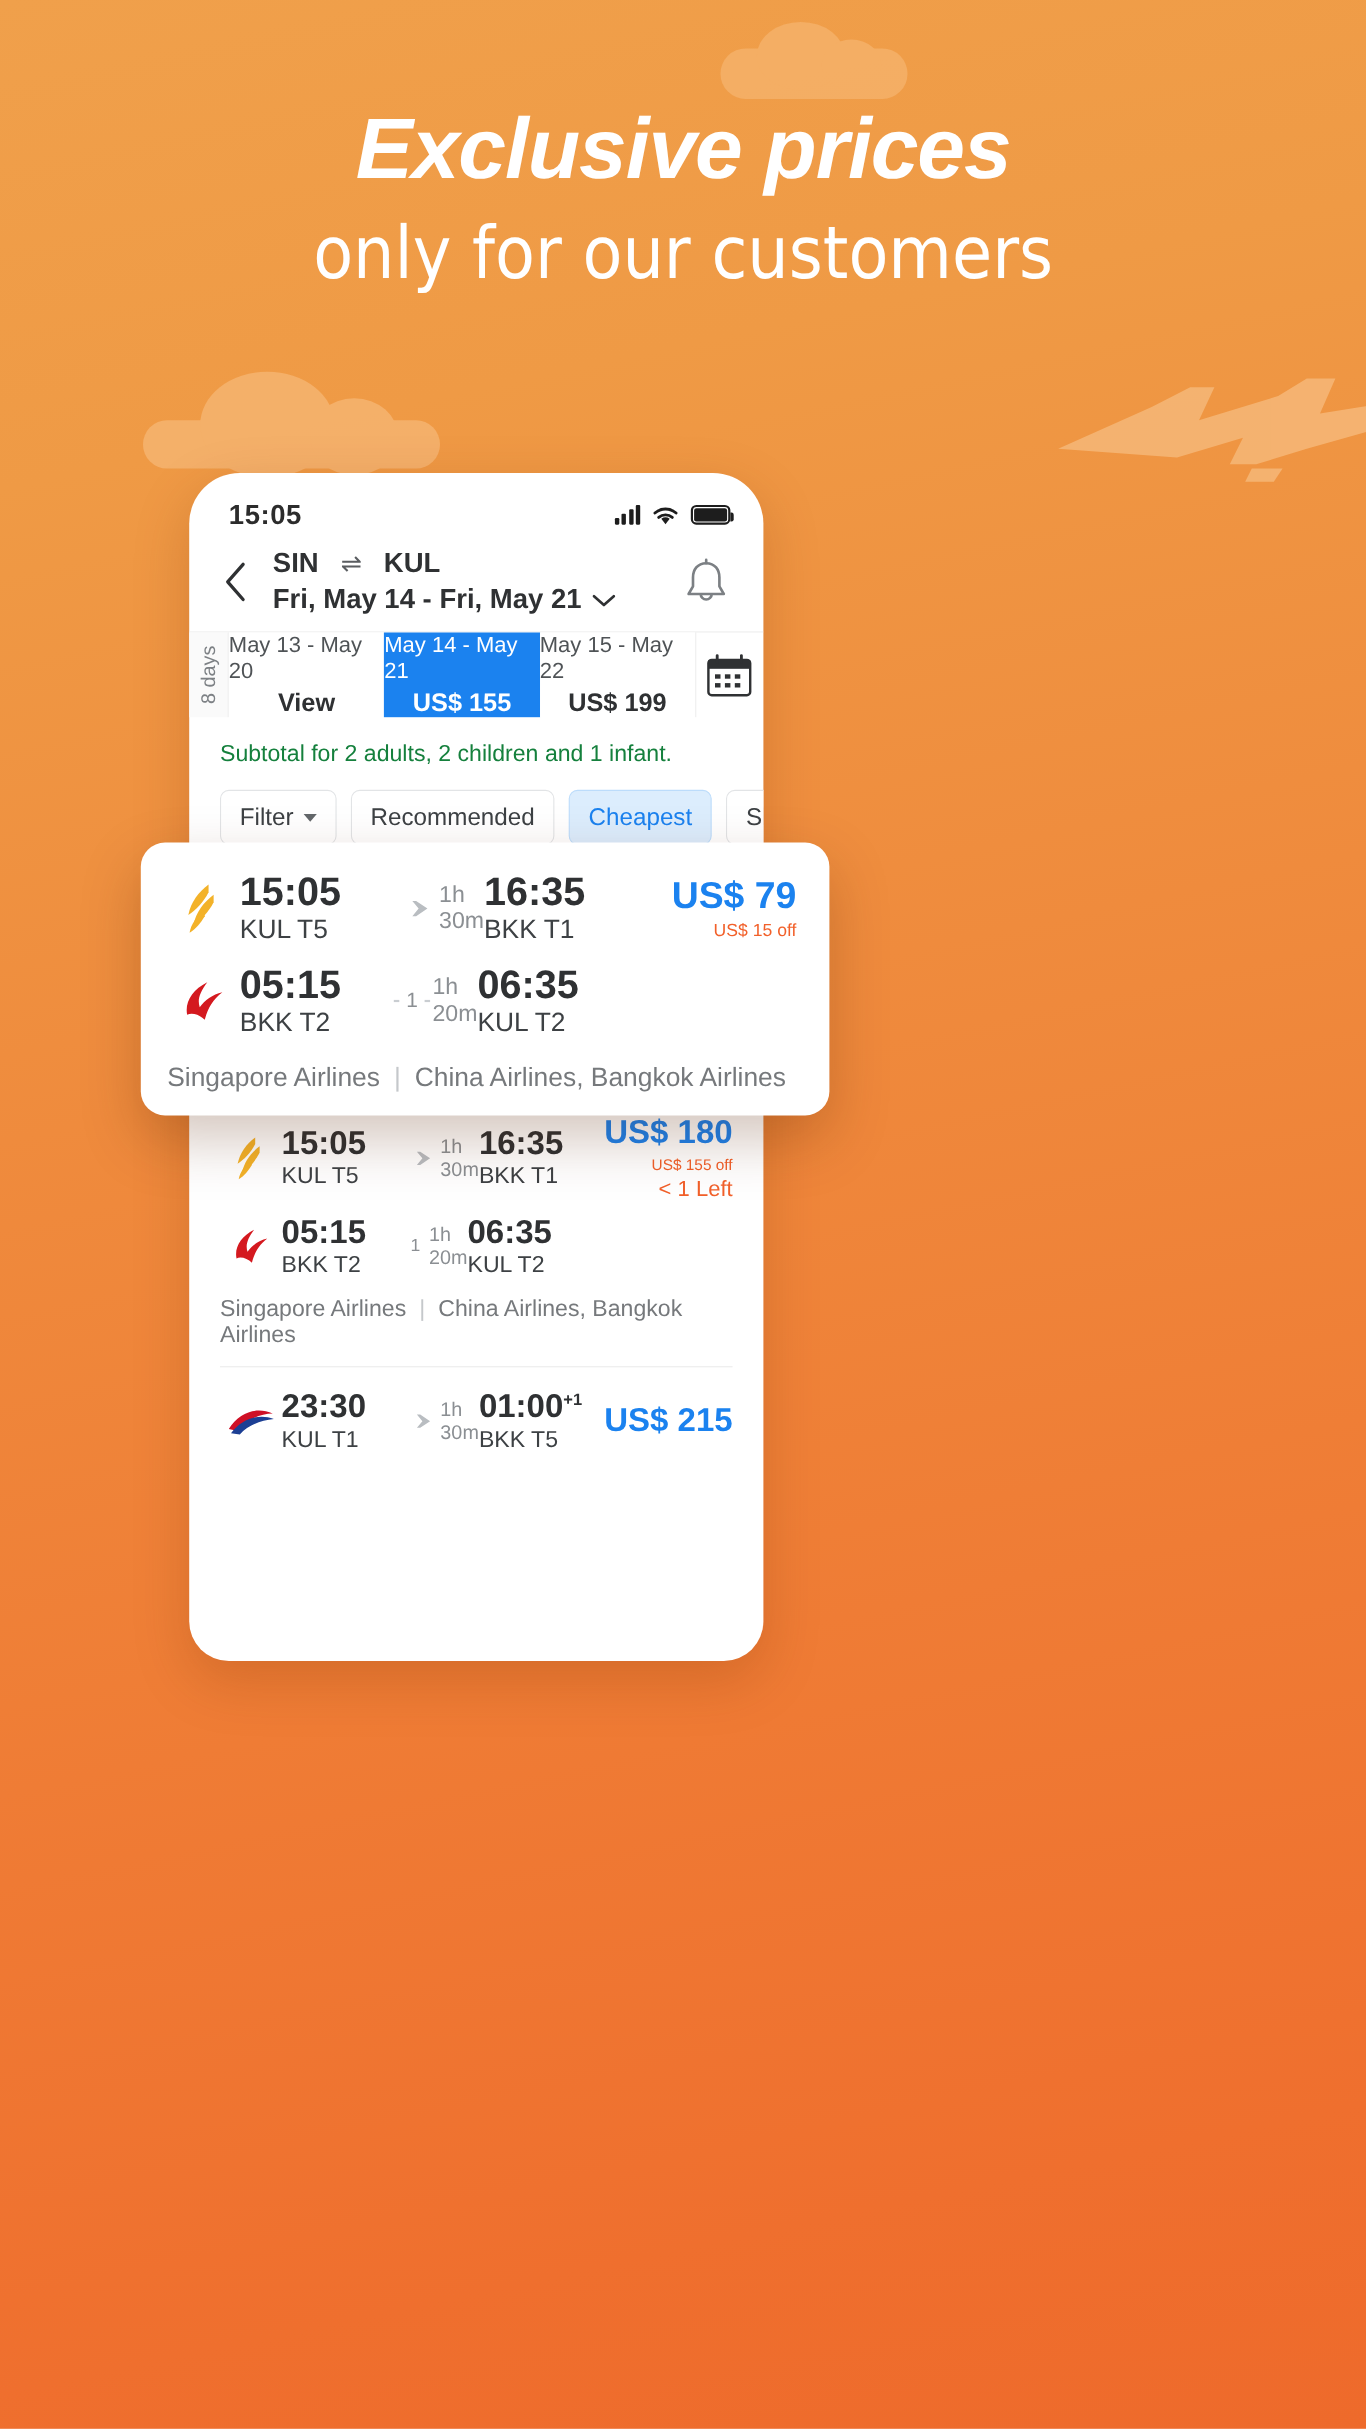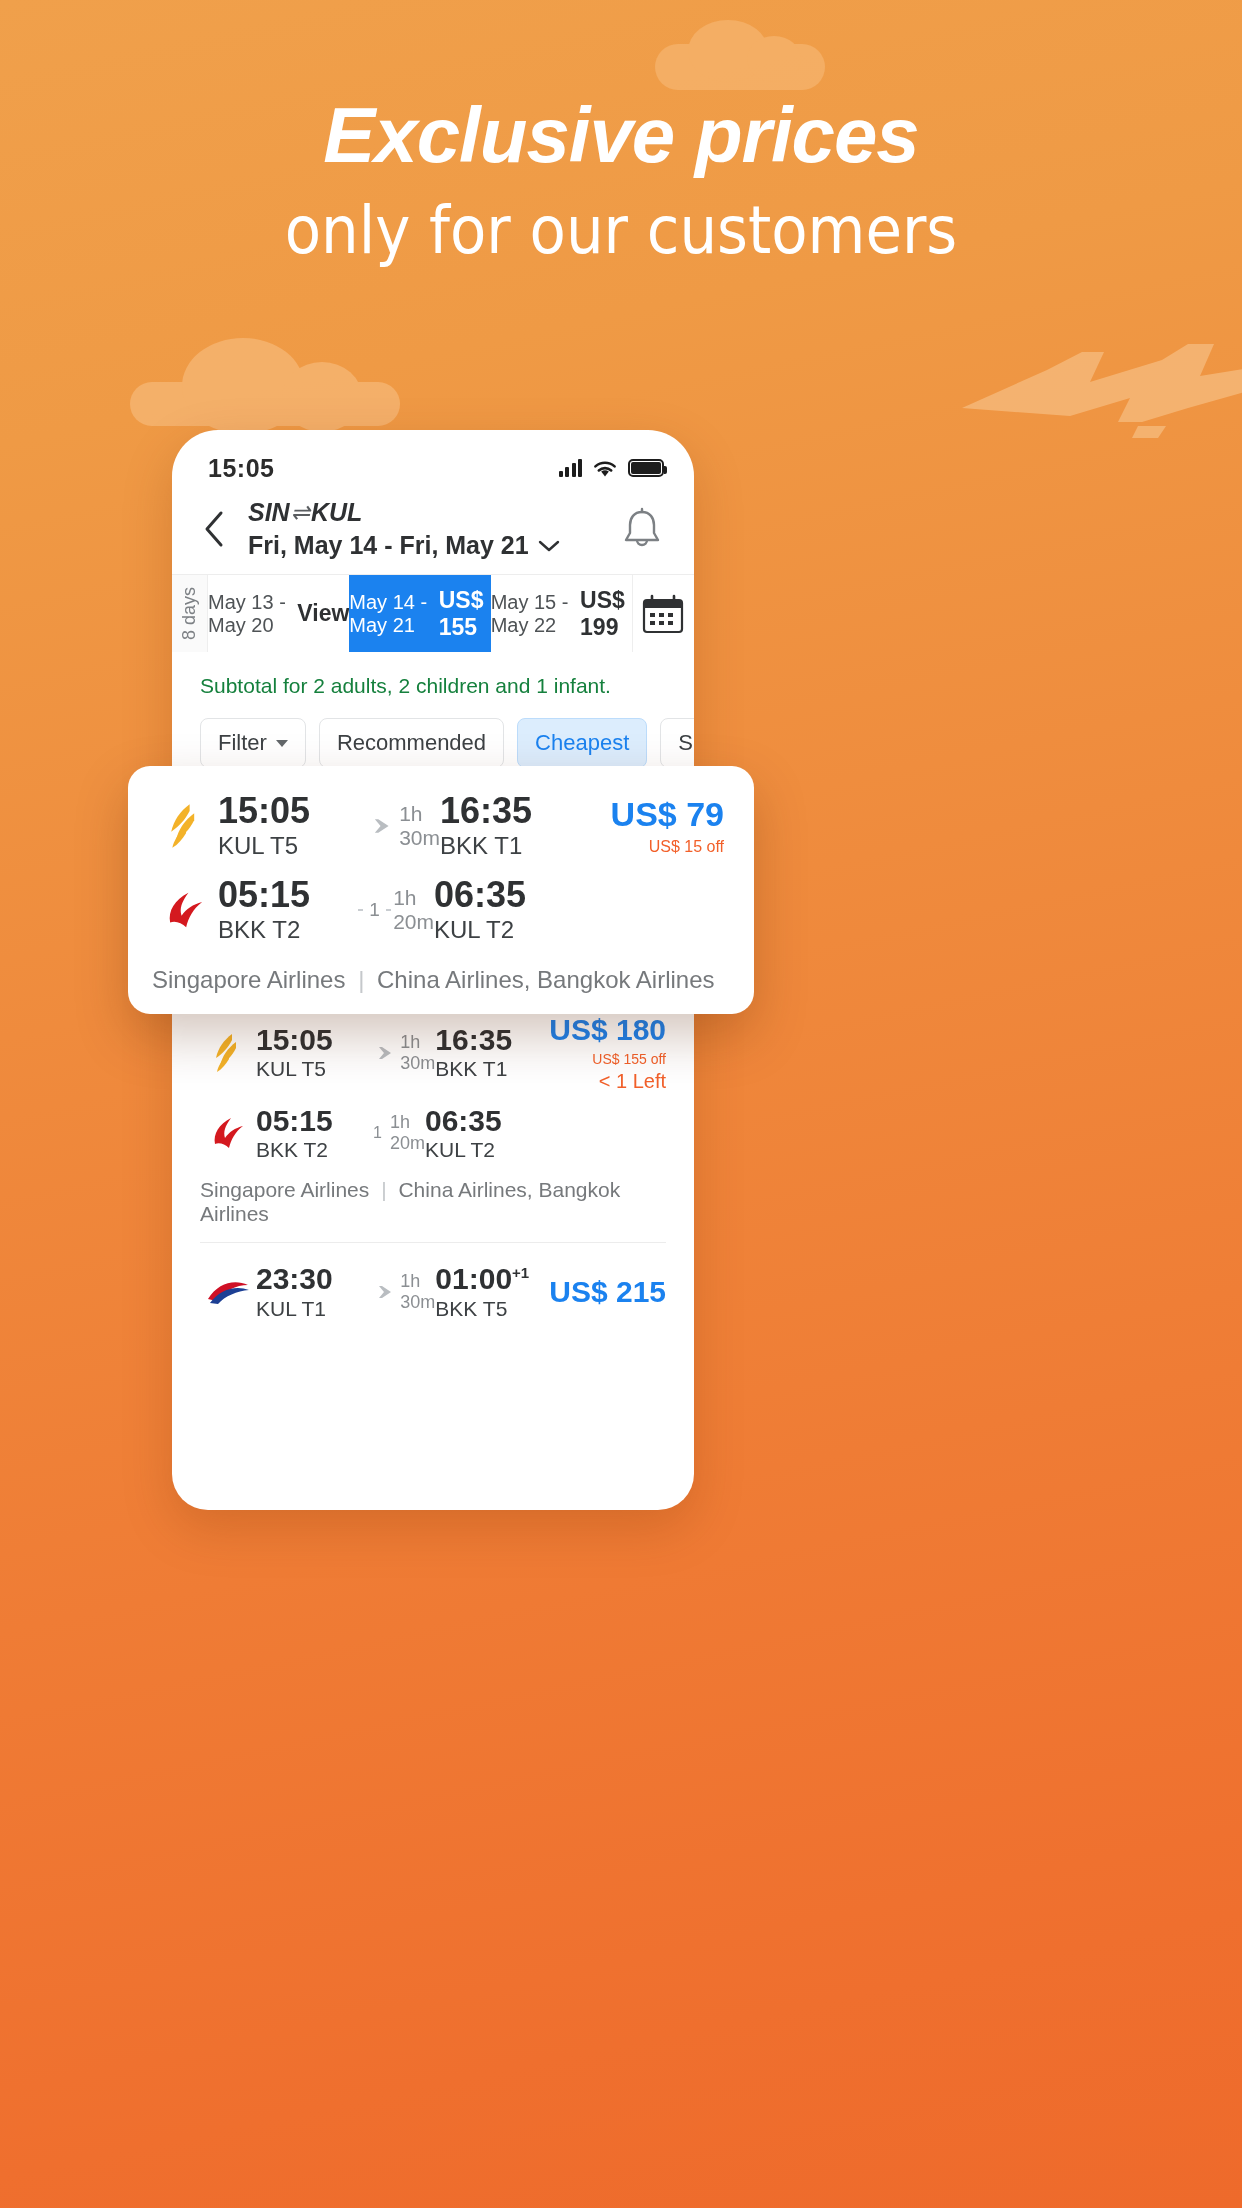--- a/index.html
+++ b/index.html
@@ -53,31 +53,31 @@
   .sig i:nth-child(1){height:6px}.sig i:nth-child(2){height:10px}
   .sig i:nth-child(3){height:14px}.sig i:nth-child(4){height:18px}
   .batt{ width:36px; height:18px; border:2px solid #1d1d1d; border-radius:5px; position:relative;
         background:#1d1d1d; background-clip:content-box; padding:1px;}
   .batt:after{content:"";position:absolute;right:-5px;top:5px;width:3px;height:8px;background:#1d1d1d;border-radius:0 2px 2px 0;}
 
   
   .app-header{ display:flex; align-items:center; padding:6px 26px 14px 22px;}
   .back-arrow{ width:40px; height:46px; display:flex; align-items:center; justify-content:center; }
   .route-block{ flex:1; padding-left:14px; }
-  .route-line{ display:flex; align-items:center; gap:1px; font-size:25px; color:#2f3133; font-weight:bold;font-style:italic; }
+  .route-line{ display:flex; align-items:center; gap:20px; font-size:25px; color:#2f3133; font-weight:bold; }
   .swap-ico{ font-size:23px; color:#5a5d60; font-weight:normal; }
   .date-line{ display:flex; align-items:center; gap:9px; font-size:25px; color:#2f3133; font-weight:bold; margin-top:4px;}
   .bell{ width:52px; height:52px; display:flex; align-items:center; justify-content:center;}
 
   
   .date-strip{ display:flex; align-items:stretch; height:78px; border-top:1px solid #ededed; }
   .days-tab{ width:36px; display:flex; align-items:center; justify-content:center;
      background:#fafafa; border-right:1px solid #eee;}
   .days-tab span{ transform:rotate(-90deg); white-space:nowrap; font-size:18px; color:#7d8185; }
-  .dtab{ flex:1; display:flex; flex-direction:row; align-items:center; justify-content:center; gap:3px;
+  .dtab{ flex:1; display:flex; flex-direction:column; align-items:center; justify-content:center; gap:3px;
      background:#fff;}
   .dtab .r{ font-size:20px; color:#4f5356; }
   .dtab .p{ font-size:23px; font-weight:bold; color:#2f3133; }
   .dtab.sel{ background:#1b82ef; }
   .dtab.sel .r{ color:#ffffff; } .dtab.sel .p{ color:#ffffff; }
   .cal-tab{ width:62px; display:flex; align-items:center; justify-content:center; border-left:1px solid #eee;}
 
   .subtotal{ font-size:21px; color:#15803d; padding:22px 28px 0 28px; }
 
   .chips{ display:flex; gap:13px; padding:20px 0 18px 28px; align-items:center;}

